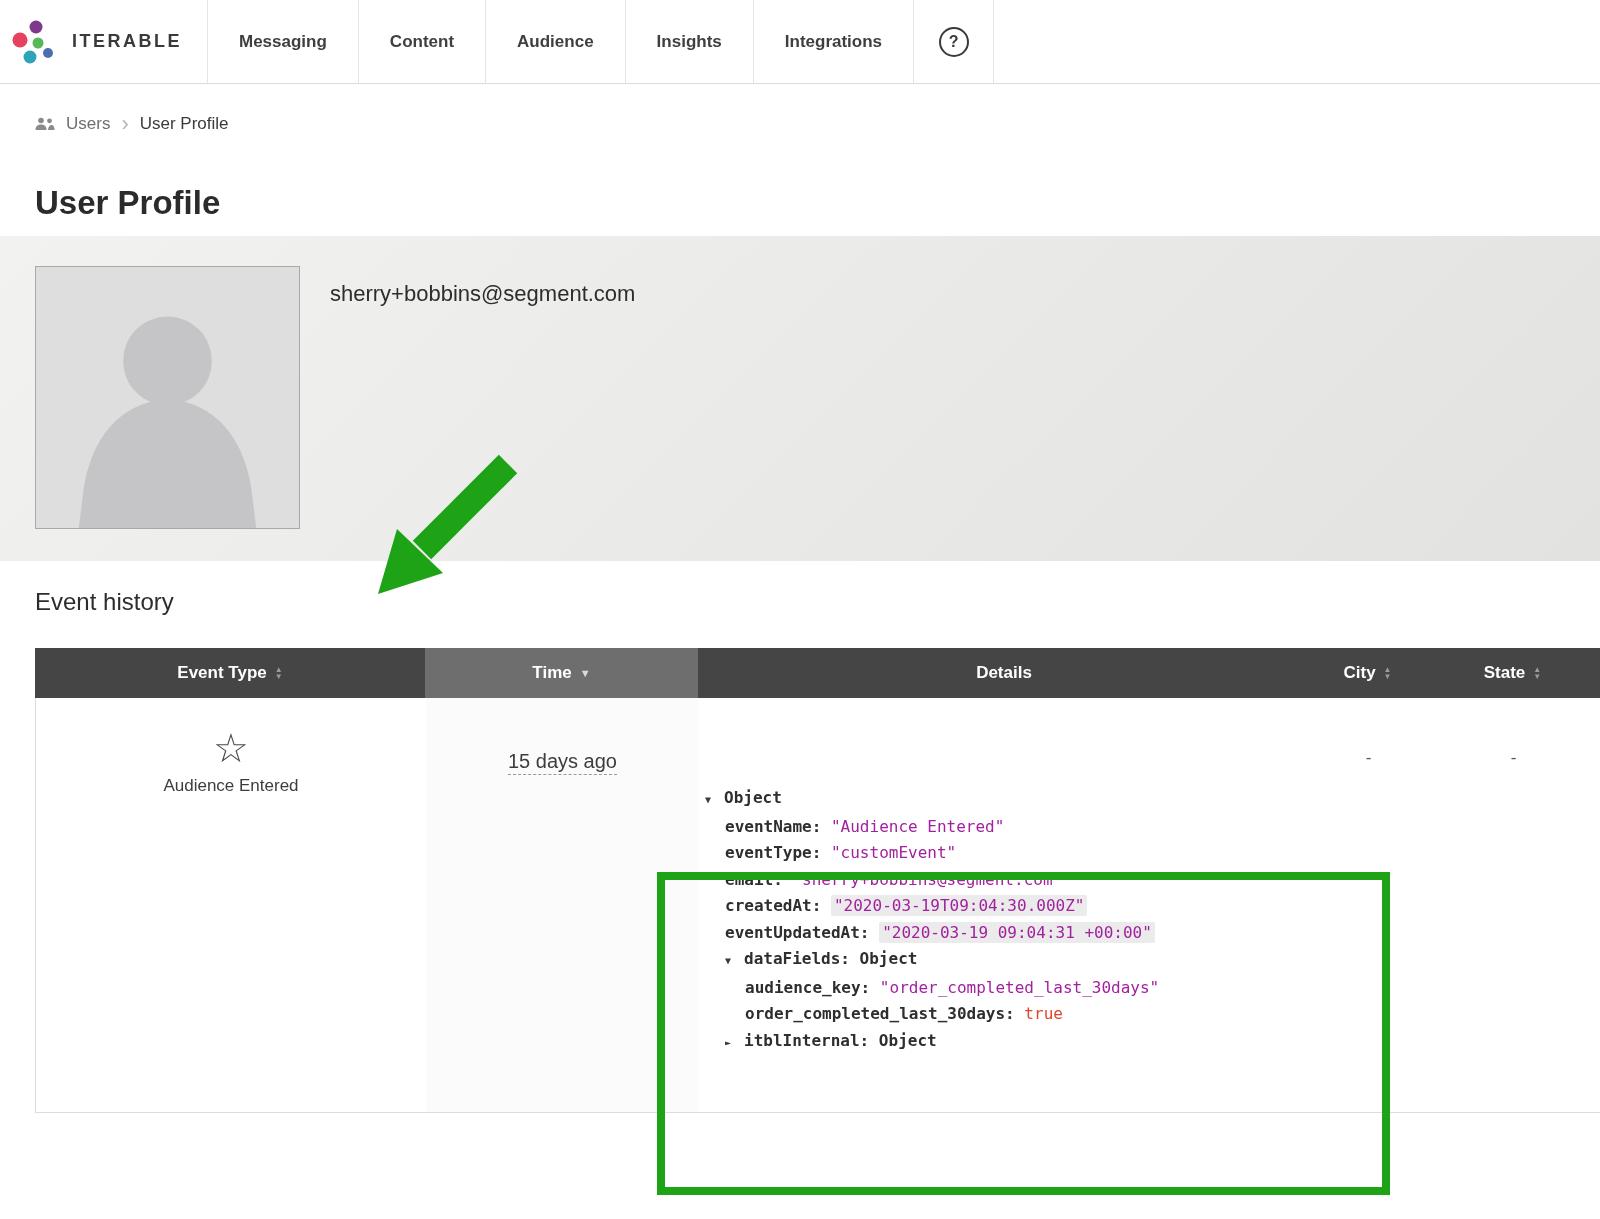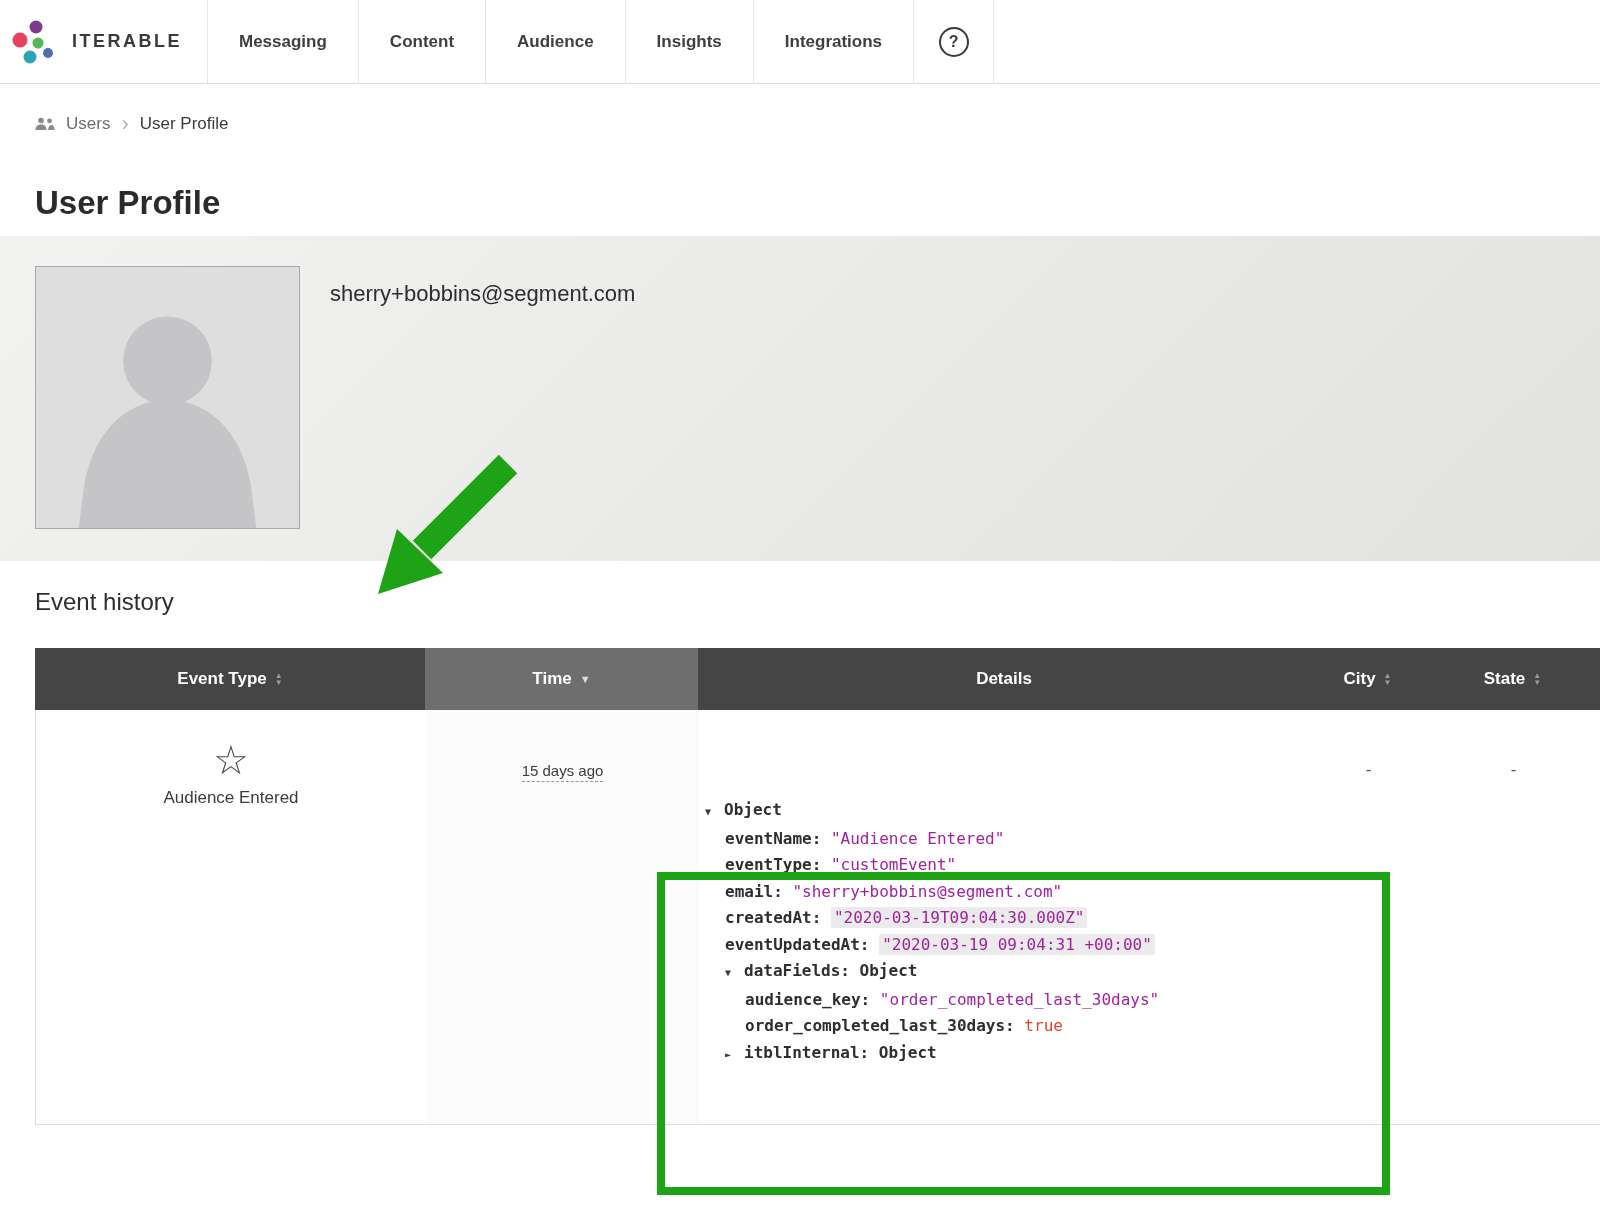--- a/index.html
+++ b/index.html
@@ -30,36 +30,36 @@
   
   .tabs { position:relative; margin:22px 0 0 35px; height:57px; display:flex; align-items:flex-start; }
   .tab-line { position:absolute; left:0; right:0; top:52px; height:1px; background:#d6d6d6; }
   .tab { display:block; height:52px; line-height:52px; padding:0 23px; font-size:17px; color:#3d3d3d; text-decoration:none; cursor:pointer; white-space:nowrap; }
   .tab.active { height:56px; background:#fff; border:1px solid #cfcfcf; border-bottom:none; position:relative; z-index:2; }
 
   .section-title { margin:27px 0 0 35px; font-size:24px; font-weight:normal; color:#2d2d2d; height:29px; }
 
   
   .event-table { margin:31px 0 0 35px; width:1565px; }
-  .thead { display:flex; height:62px; }
+  .thead { display:flex; height:50px; }
   .th { display:flex; align-items:center; justify-content:center; height:100%; background:#454545; color:#fff; font-weight:bold; font-size:17px; cursor:pointer; }
   .th.sorted { background:#6e6e6e; }
   .th.no-sort { cursor:default; }
   .sort-stack { display:inline-flex; flex-direction:column; margin-left:8px; }
   .sort-stack i { font-style:normal; font-size:8px; line-height:7px; color:#9b9b9b; }
   .sort-desc-icon { font-size:11px; color:#dcdcdc; margin-left:8px; font-style:normal; }
   .col-event { width:390px; } .col-time { width:273px; } .col-details { width:612px; } .col-city { width:115px; } .col-state { width:175px; }
 
   .trow { display:flex; height:415px; background:#fff; border-left:1px solid #dcdcdc; border-bottom:1px solid #dcdcdc; }
   .cell { flex-shrink:0; }
   .cell-event { width:390px; text-align:center; padding-top:30px; }
   .star-icon { font-size:40px; line-height:1; color:#4a4a4a; }
   .event-label { margin-top:8px; font-size:17px; color:#3d3d3d; }
   .cell-time { width:273px; text-align:center; padding-top:52px; background:#fbfbfb; }
-  .time-text { font-size:15px; color:#3d3d3d; border-bottom:1px dashed #999; padding-bottom:2px; cursor:pointer; }
+  .time-text { font-size:20px; color:#3d3d3d; border-bottom:1px dashed #999; padding-bottom:2px; cursor:pointer; }
   .cell-details { width:612px; padding:87px 0 0 6px; }
   .cell-city { width:115px; text-align:center; padding-top:50px; color:#555; font-size:17px; }
   .cell-state { width:175px; text-align:center; padding-top:50px; color:#555; font-size:17px; }
 
   
   .json-line { font-family:"DejaVu Sans Mono", monospace; font-size:16px; line-height:26.5px; white-space:pre; color:#333; }
   .json-expander { display:inline-block; width:19px; font-size:10px; color:#3a3a3a; cursor:pointer; }
   .json-key { font-weight:bold; color:#2e2e2e; }
   .json-value.object { font-weight:bold; color:#2e2e2e; }
   .json-value.string { color:#a2219f; }

